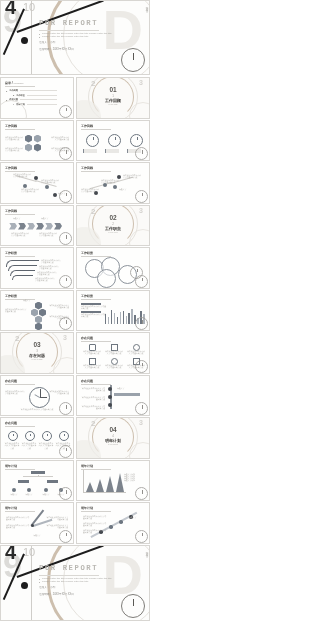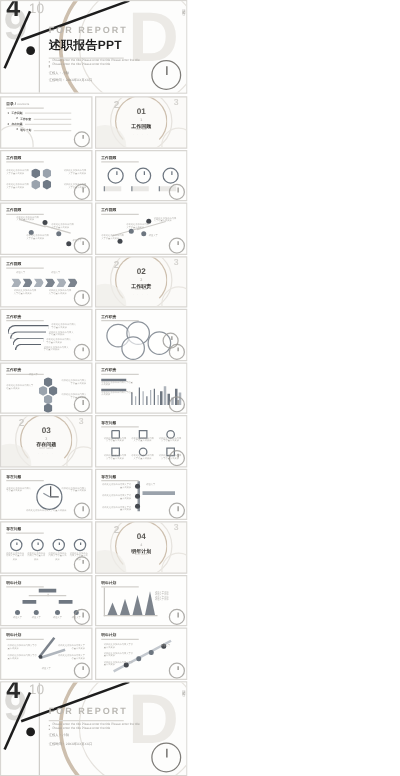--- a/index.html
+++ b/index.html
@@ -21,21 +21,21 @@
   .hero .ghost4{position:absolute;left:4px;top:-4px;font-size:20px;font-weight:700;color:#2a2a2a;line-height:1;}
   .hero .ghost10{position:absolute;left:22px;top:0px;font-size:11px;color:#c9c7c3;}
   .hero .ghostD{position:absolute;right:6px;top:8px;font-size:56px;font-weight:700;color:#eceae6;line-height:0.75;}
   .hero .handA{position:absolute;left:16px;top:30px;width:92px;height:2.4px;background:#1d1d1d;transform:rotate(-20deg);transform-origin:0 50%;}
   .hero .handB{position:absolute;left:22px;top:8px;width:2.4px;height:50px;background:#1d1d1d;transform:rotate(24deg);transform-origin:50% 0;}
   .hero .hub{position:absolute;left:20px;top:36px;width:7px;height:7px;border-radius:50%;background:#1d1d1d;}
   .hero .vline{position:absolute;left:30px;top:0;width:0.7px;height:75px;background:#cfcdc9;}
   .hero .smallclock{position:absolute;right:4px;bottom:2px;width:22px;height:22px;border-radius:50%;border:1.2px solid #7e7c78;}
   .hero .smallclock:after{content:"";position:absolute;left:50%;top:18%;width:1px;height:34%;background:#5a5854;}
   .hero-text{position:absolute;left:38px;top:18px;width:84px;}
-  .kicker{font-size:7.2px;letter-spacing:1.6px;color:#b9b7b2;font-weight:700;}
+  .kicker{font-size:7.2px;letter-spacing:1.6px;color:#b9b7b2;font-weight:700;font-family:Liberation Mono, monospace;}
   .htitle{font-size:9.6px;font-weight:700;color:#1f1f1f;margin-top:1.5px;letter-spacing:0.2px;}
   .htitle.big{font-size:12px;letter-spacing:1px;}
   .hrule{width:60px;height:0.6px;background:#d9d7d3;margin:3px 0 2px;}
   .hsub{font-size:2.5px;color:#a7a5a1;line-height:2.3px;margin-bottom:1px;position:relative;padding-left:3px;}
   .hsub:before{content:"";position:absolute;left:0;top:1px;width:1.4px;height:1.4px;background:#bdbbb7;}
   .hmeta{font-size:2.6px;color:#8d8b87;line-height:3.4px;margin-top:3px;}
   .edge-vtext{position:absolute;right:1px;top:4px;writing-mode:vertical-rl;font-size:2.6px;color:#b4b2ae;letter-spacing:0.5px;}
 
   
   .sl-head{position:absolute;left:4px;top:3px;right:4px;}
@@ -97,21 +97,20 @@
     <div class="vline"></div>
     <div class="ghost9">9</div>
     <div class="ghost4">4</div>
     <div class="ghost10">10</div>
     <div class="handA"></div>
     <div class="handB"></div>
     <div class="hub"></div>
     <div class="smallclock"></div>
     <div class="hero-text">
       <div class="kicker">FOR REPORT</div>
-      <div class="htitle">述职报告PPT</div>
       <div class="hrule"></div>
       <div class="hsub">Please enter the title Please enter the title Please enter the title</div>
       <div class="hsub">Please enter the title Please enter the title</div>
       <div class="hmeta">汇报人： 小明</div>
       <div class="hmeta">汇报时间： 20XX年XX月XX日</div>
     </div>
     <div class="edge-vtext">述职报告</div>
   </div>
 
   <div class="slide half col-l" style="top:77px;">

